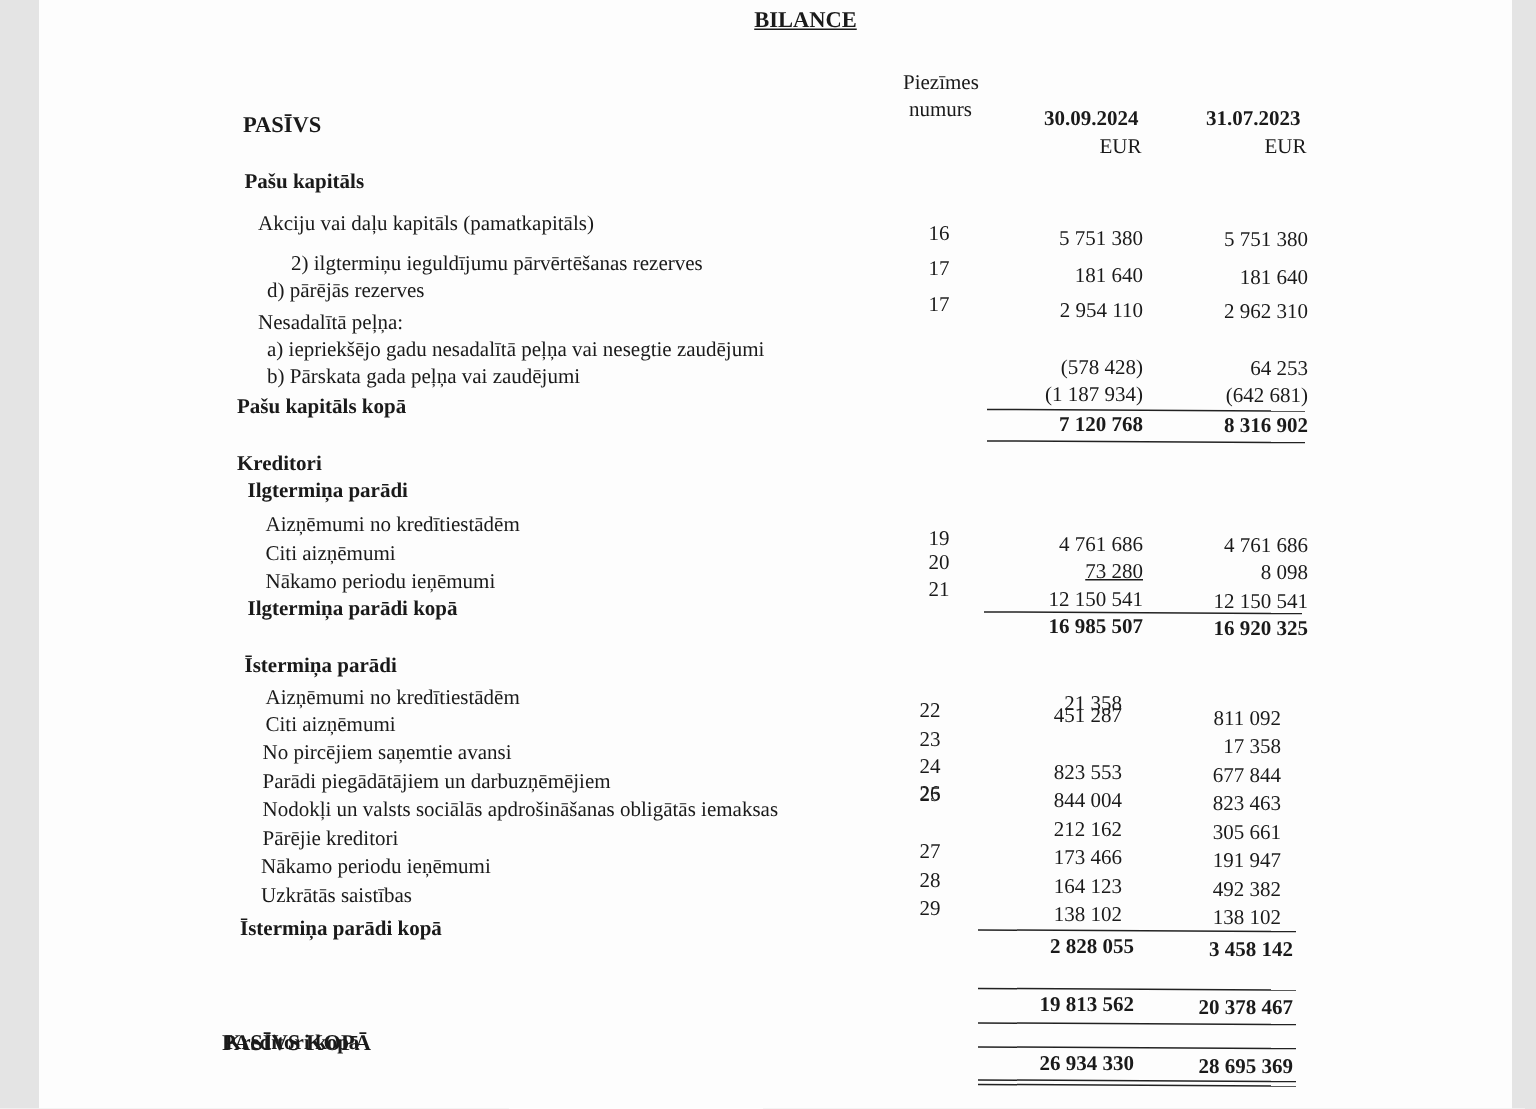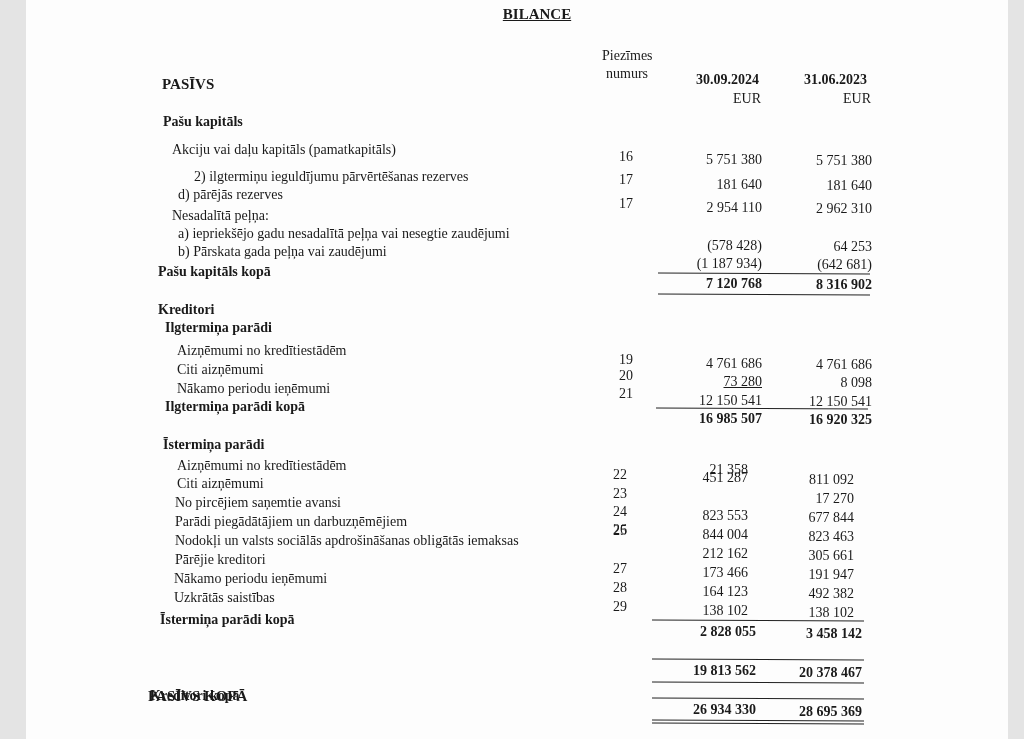--- a/index.html
+++ b/index.html
@@ -20,21 +20,21 @@
 <body>
 
 <div class="page"></div>
 
 <div class="abs title">BILANCE</div>
 
 <div class="abs hdr b" style="left:162px;top:76px;font-size:15px;">PASĪVS</div>
 <div class="abs hdr" style="left:602px;top:48px;">Piezīmes</div>
 <div class="abs hdr" style="left:606px;top:66px;">numurs</div>
 <div class="abs hdr b" style="left:696px;top:72px;">30.09.2024</div>
-<div class="abs hdr b" style="left:804px;top:72px;">31.06.2023</div>
+<div class="abs hdr b" style="left:804px;top:72px;">31.07.2023</div>
 <div class="abs hdr" style="left:733px;top:91px;">EUR</div>
 <div class="abs hdr" style="left:843px;top:91px;">EUR</div>
 
 <div class="abs lbl b" style="left:163px;top:114px;">Pašu kapitāls</div>
 
 <div>
   <div class="abs lbl" style="left:172px;top:142px;">Akciju vai daļu kapitāls (pamatkapitāls)</div>
   <div class="abs note" style="left:619px;top:149px;">16</div>
   <div class="abs num" style="left:642px;width:120px;top:152px;">5 751 380</div>
   <div class="abs num" style="left:752px;width:120px;top:153px;">5 751 380</div>
@@ -104,21 +104,21 @@
 <div>
   <div class="abs lbl" style="left:177px;top:458px;">Aizņēmumi no kredītiestādēm</div>
   <div class="abs note" style="left:613px;top:467px;">22</div>
   <div class="abs num" style="left:628px;width:120px;top:470px;">451 287</div>
   <div class="abs num" style="left:734px;width:120px;top:472px;">811 092</div>
 </div>
 <div>
   <div class="abs lbl" style="left:177px;top:476px;">Citi aizņēmumi</div>
   <div class="abs note" style="left:613px;top:486px;">23</div>
   <div class="abs num" style="left:628px;width:120px;top:462px;">21 358</div>
-  <div class="abs num" style="left:734px;width:120px;top:491px;">17 270</div>
+  <div class="abs num" style="left:734px;width:120px;top:491px;">17 358</div>
 </div>
 <div>
   <div class="abs lbl" style="left:175px;top:495px;">No pircējiem saņemtie avansi</div>
   <div class="abs note" style="left:613px;top:504px;">24</div>
   <div class="abs num" style="left:628px;width:120px;top:508px;">823 553</div>
   <div class="abs num" style="left:734px;width:120px;top:510px;">677 844</div>
 </div>
 <div>
   <div class="abs lbl" style="left:175px;top:514px;">Parādi piegādātājiem un darbuzņēmējiem</div>
   <div class="abs note" style="left:613px;top:523px;">25</div>

